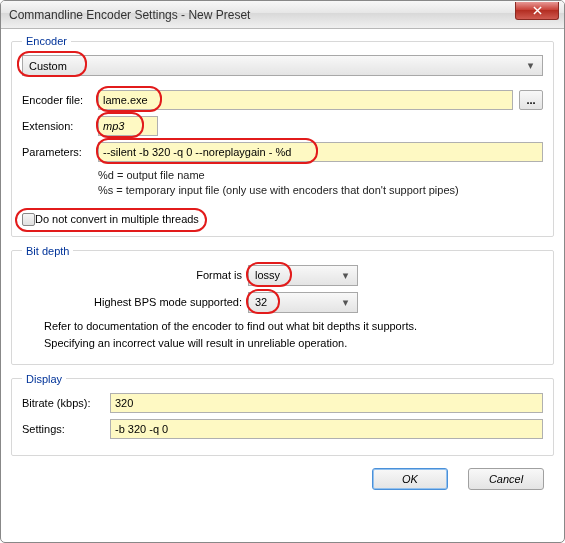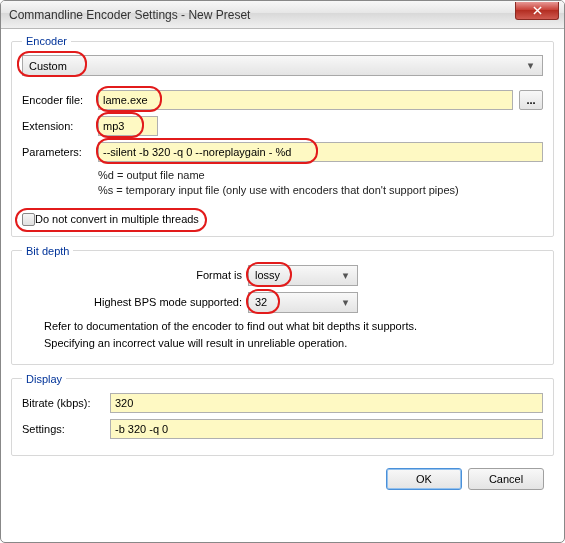--- a/index.html
+++ b/index.html
@@ -83,22 +83,23 @@
   .hint { margin-left: 76px; color: #222; line-height: 1.4; }
   .checkbox-row { display: flex; align-items: center; margin-top: 14px; }
   .checkbox {
     width: 13px; height: 13px;
     border: 1px solid #888;
     background: linear-gradient(to bottom, #f5f5f5, #e0e0e0);
     border-radius: 2px;
   }
   .note { margin: 6px 0 2px 22px; line-height: 1.4; }
   .btnbar {
-    display: flex; justify-content: flex-end; gap: 6px;
+    display: flex; justify-content: flex-end; gap: 20px;
     padding: 4px 10px 0 0;
+    font-style: italic;
   }
   .btn {
     width: 76px; height: 22px;
     background: linear-gradient(to bottom, #f8f8f8, #e4e4e4);
     border: 1px solid #a0a0a0;
     border-radius: 3px;
     display: flex; align-items: center; justify-content: center;
   }
   .btn.default { border-color: #4a90d9; box-shadow: 0 0 0 1px #93c1ee inset; }
   .ring {
@@ -141,21 +142,21 @@
       <span class="label">Encoder file:</span>
       <input type="text" class="flex" value="lame.exe" style="">
       <div class="browse-btn">
           <span>...</span>
         </div>
       <div class="ring" style="left:74px; top:-4px; width:66px; height:26px;"></div>
     </div>
 
     <div class="row pos-rel">
       <span class="label">Extension:</span>
-      <input type="text" style="width: 60px;" value="mp3">
+      <input type="text" style="width: 60px; font-style: italic;" value="mp3">
       <div class="ring" style="left:74px; top:-4px; width:48px; height:26px;"></div>
     </div>
 
     <div class="row pos-rel">
       <span class="label">Parameters:</span>
       <input type="text" class="flex" value="--silent -b 320 -q 0 --noreplaygain - %d" style="">
       <div class="ring" style="left:74px; top:-4px; width:222px; height:26px;"></div>
     </div>
 
     <div class="hint">%d = output file name</div>

